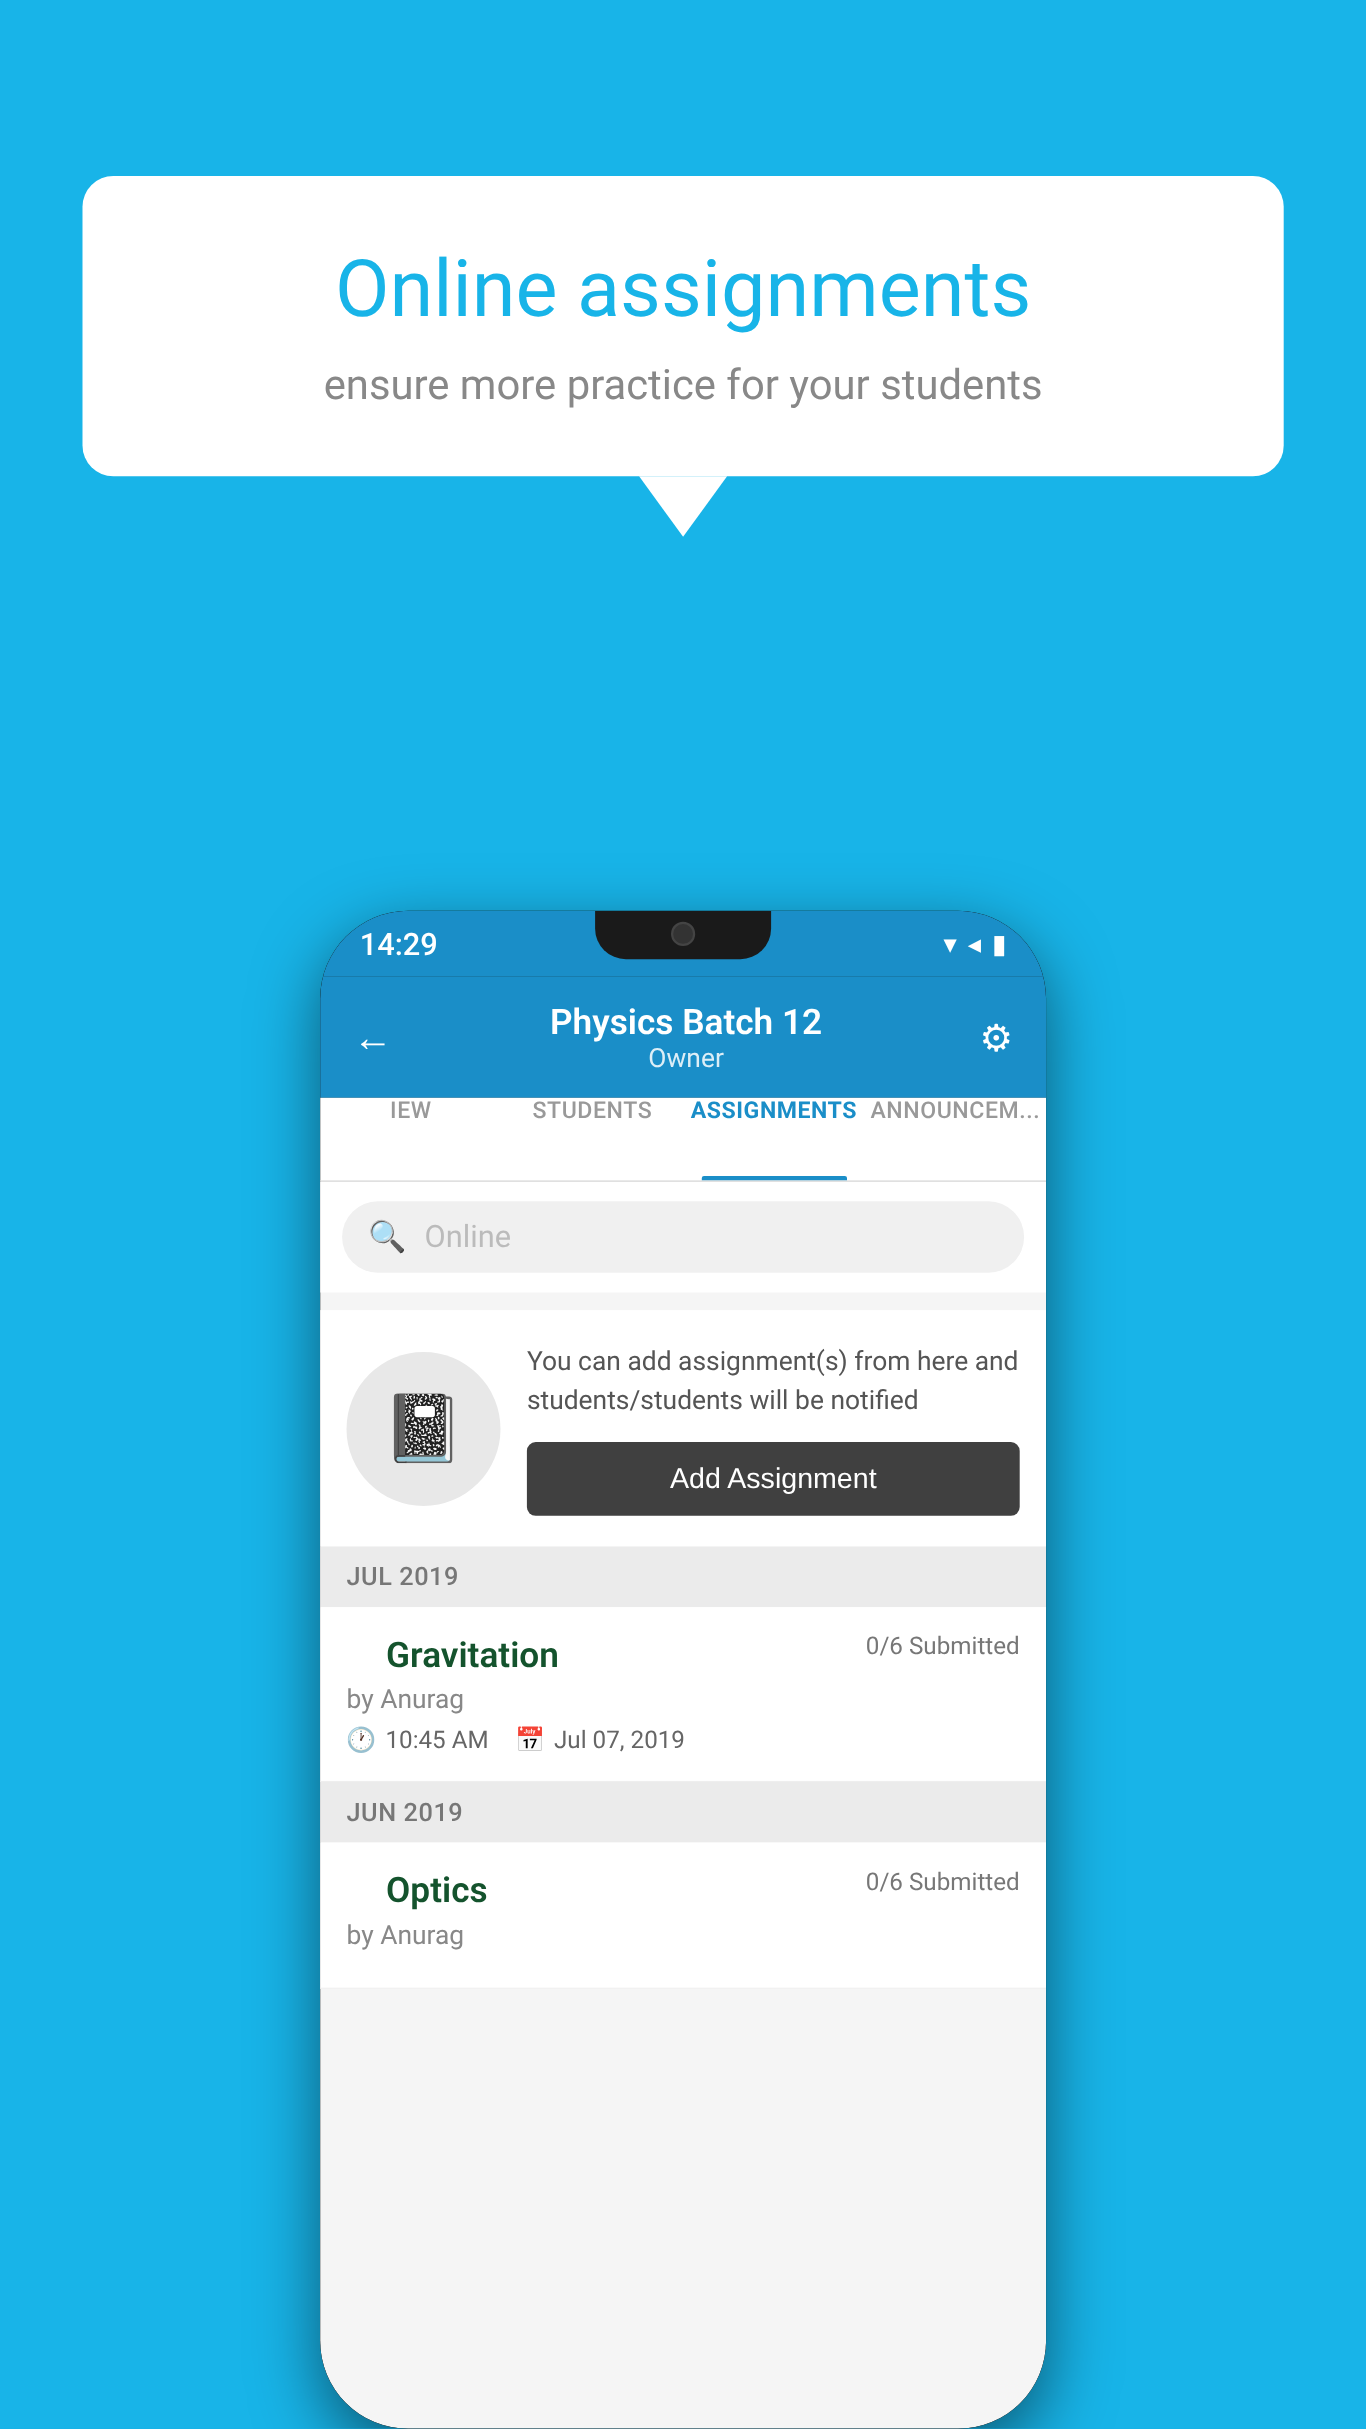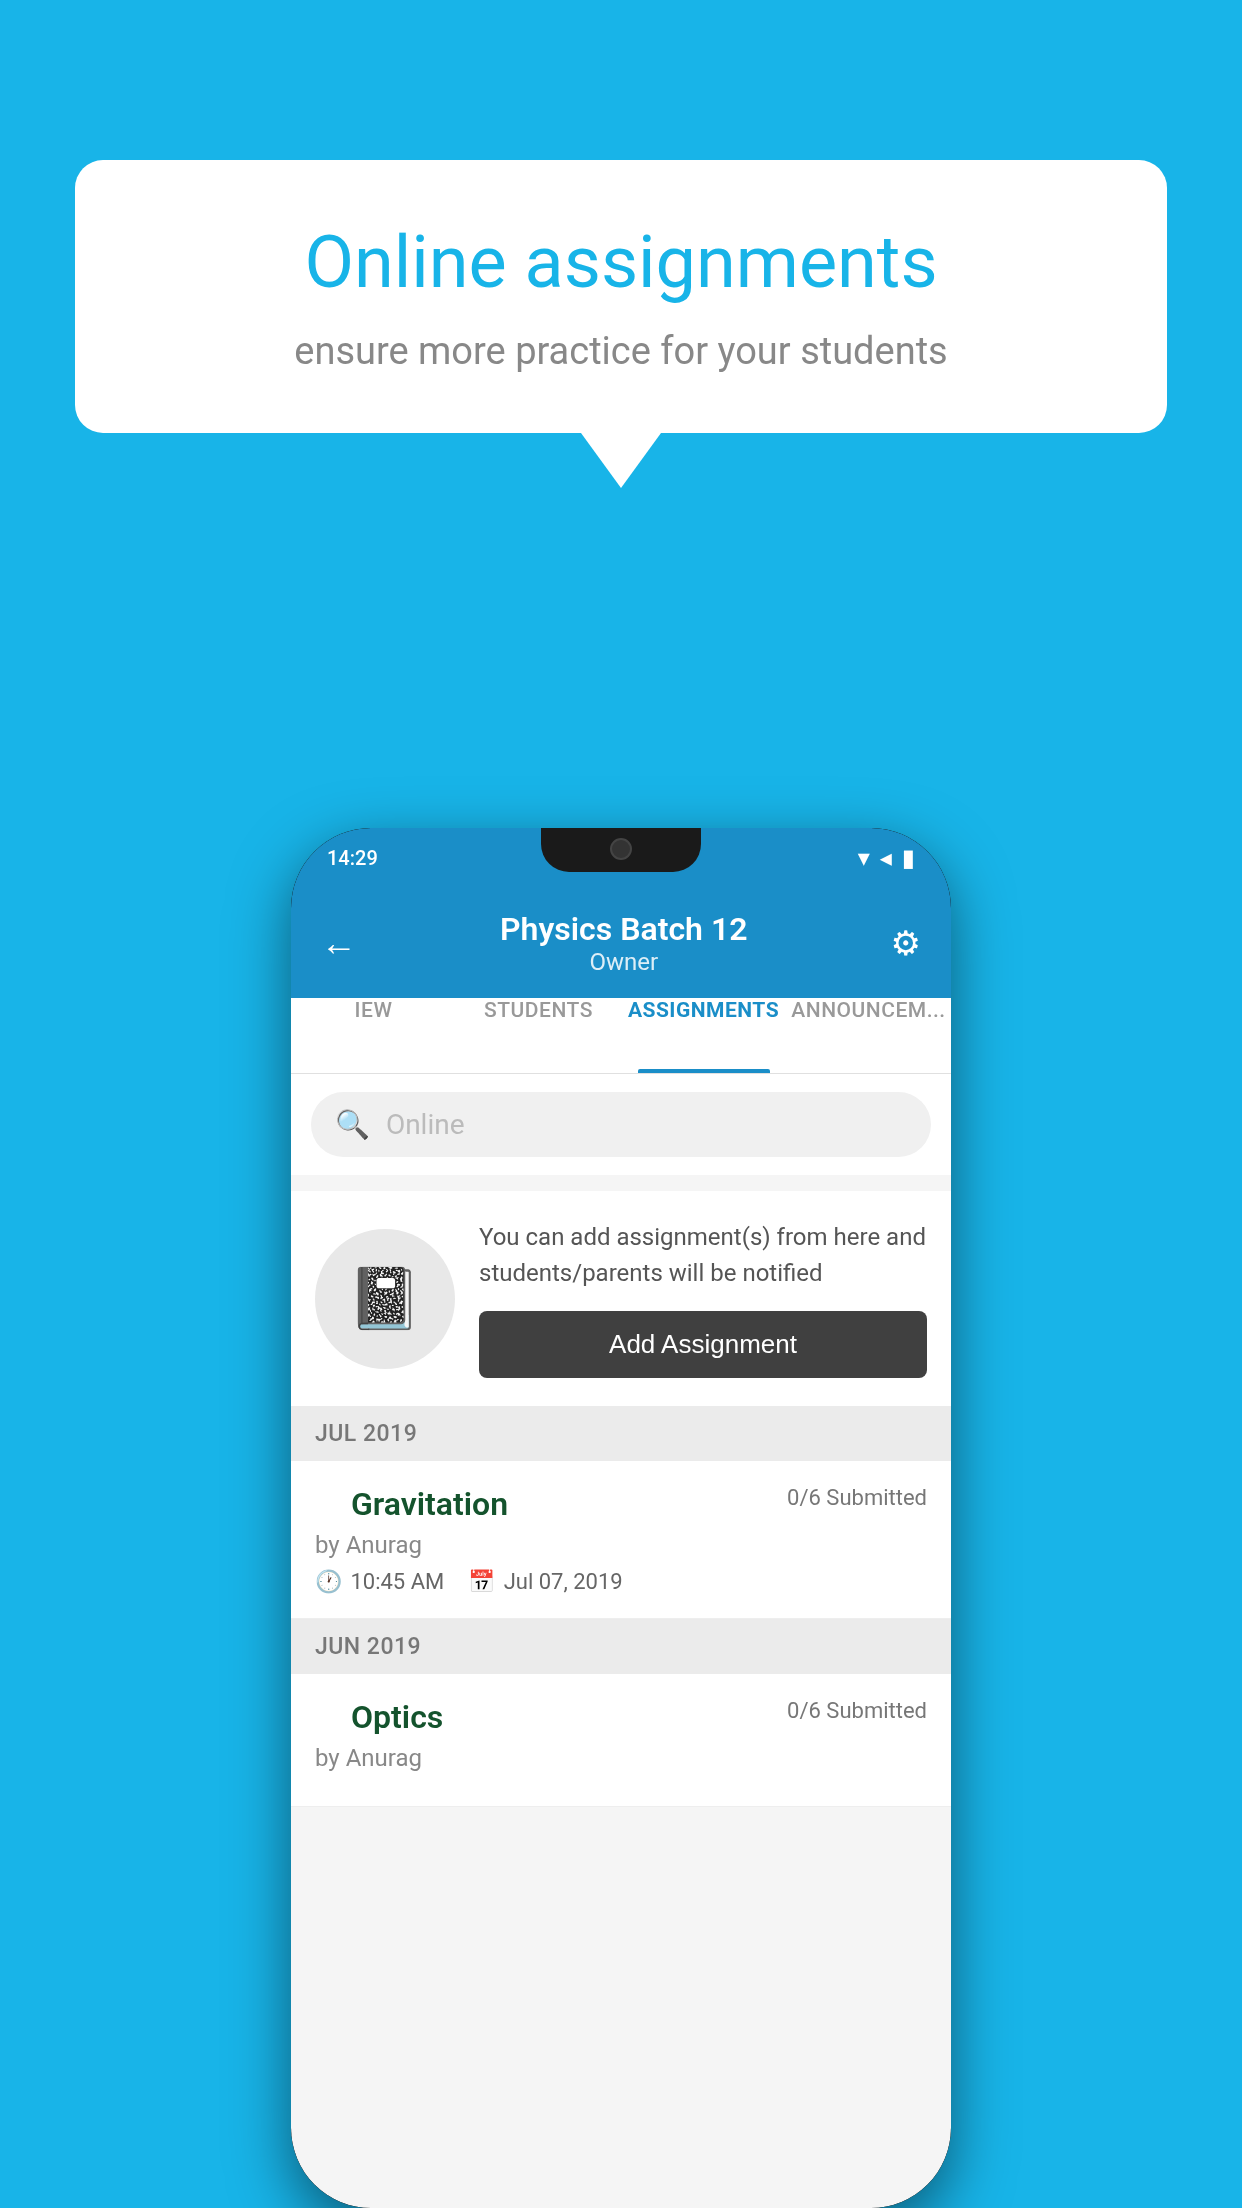--- a/index.html
+++ b/index.html
@@ -109,21 +109,21 @@
       background: #1a8ec8;
       display: flex;
       align-items: center;
       justify-content: space-between;
       padding: 0 36px;
       z-index: 50;
     }
 
     .status-time {
       color: #fff;
-      font-size: 20px;
+      font-size: 28px;
       font-weight: 500;
     }
 
     .status-icons {
       display: flex;
       align-items: center;
       gap: 10px;
     }
 
     .status-icons span {
@@ -431,21 +431,21 @@
             <span class="search-icon">🔍</span>
             <span class="search-text">Online</span>
           </div>
         </div>
 
         <div class="promo-card">
           <div class="promo-icon-circle">
             <span class="notebook-icon">📓</span>
           </div>
           <div class="promo-right">
-            <div class="promo-text">You can add assignment(s) from here and students/parents will be notified</div>
+            <div class="promo-text">You can add assignment(s) from here and students/students will be notified</div>
             <button class="add-assignment-btn">Add Assignment</button>
           </div>
         </div>
 
         <div class="month-sep">JUL 2019</div>
 
         <div class="assignment-item">
           <div class="assignment-top">
             <span class="assignment-name">Gravitation</span>
             <span class="assignment-submitted">0/6 Submitted</span>

